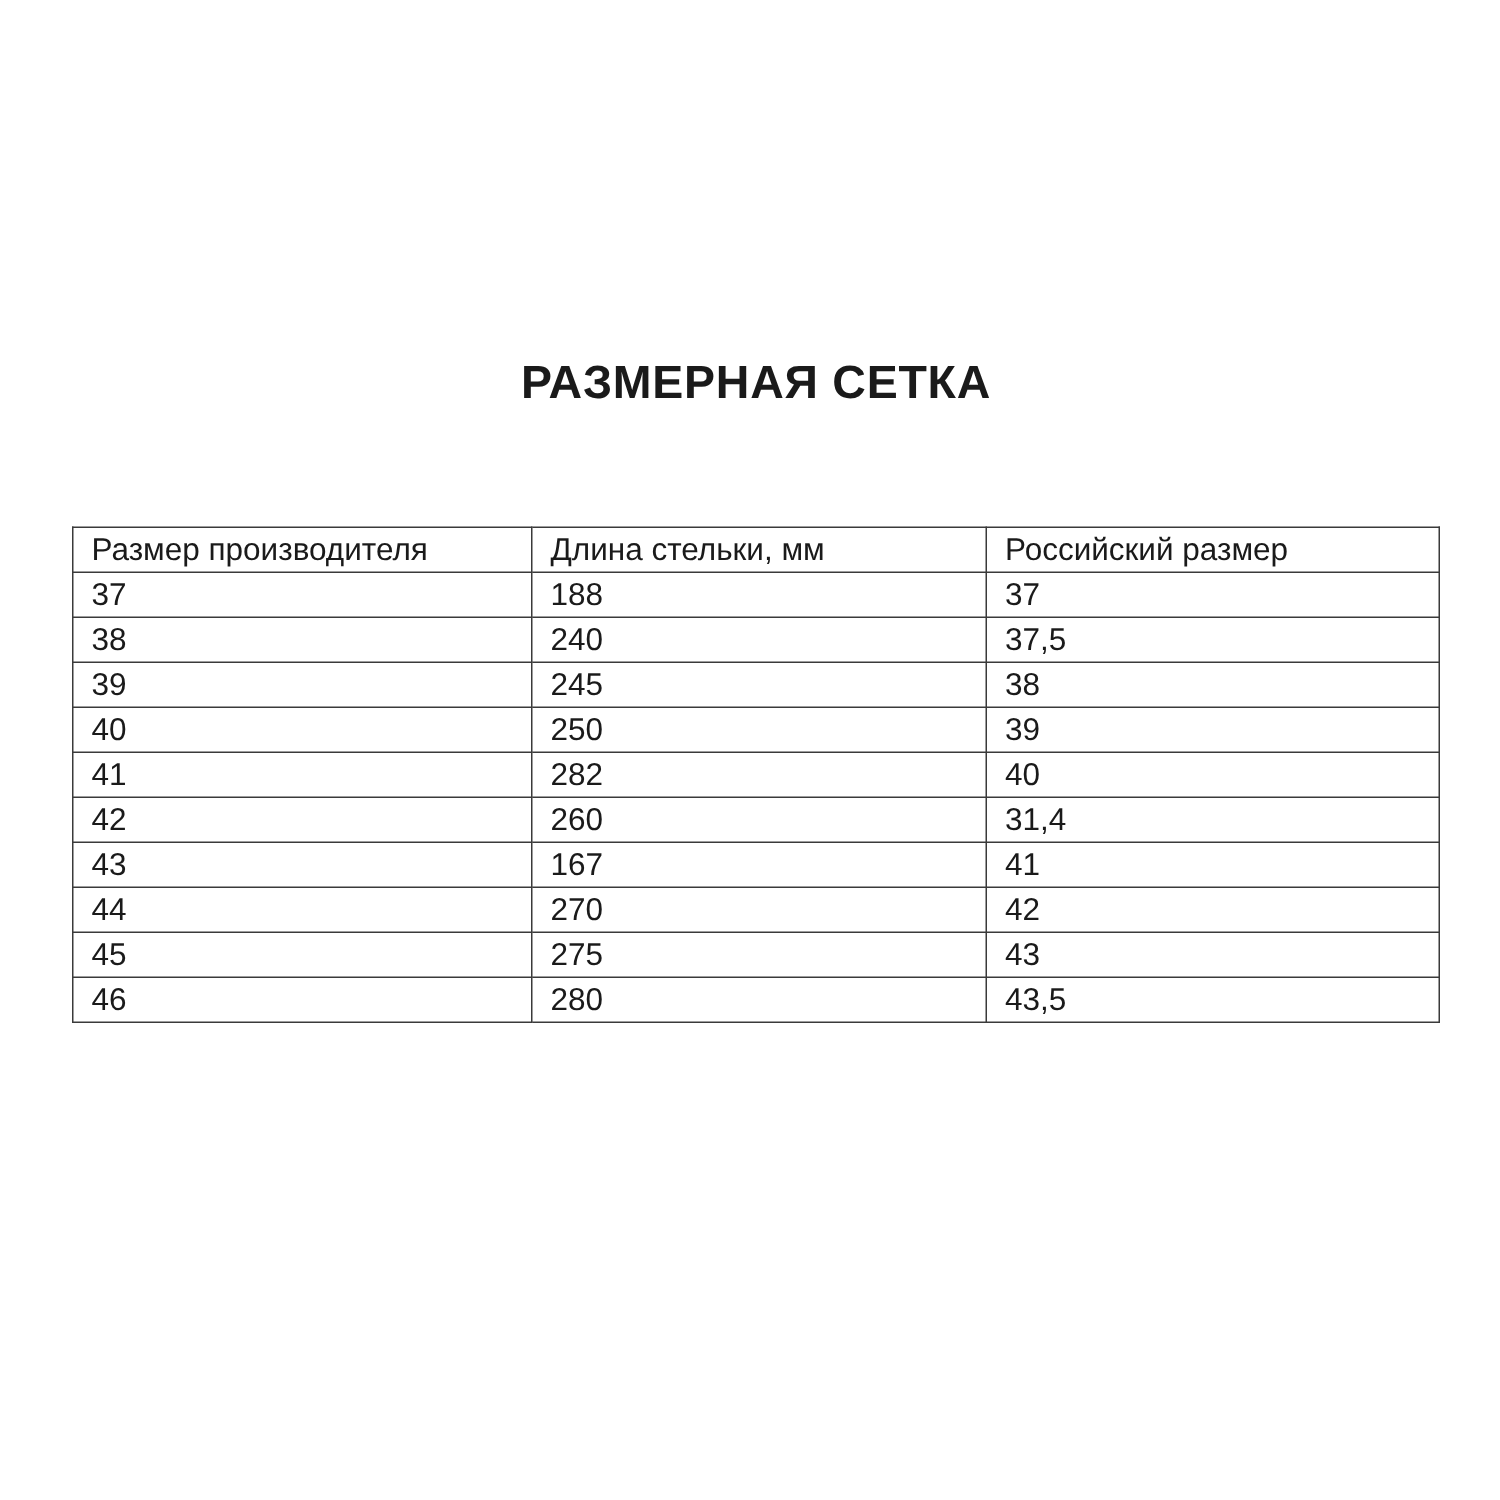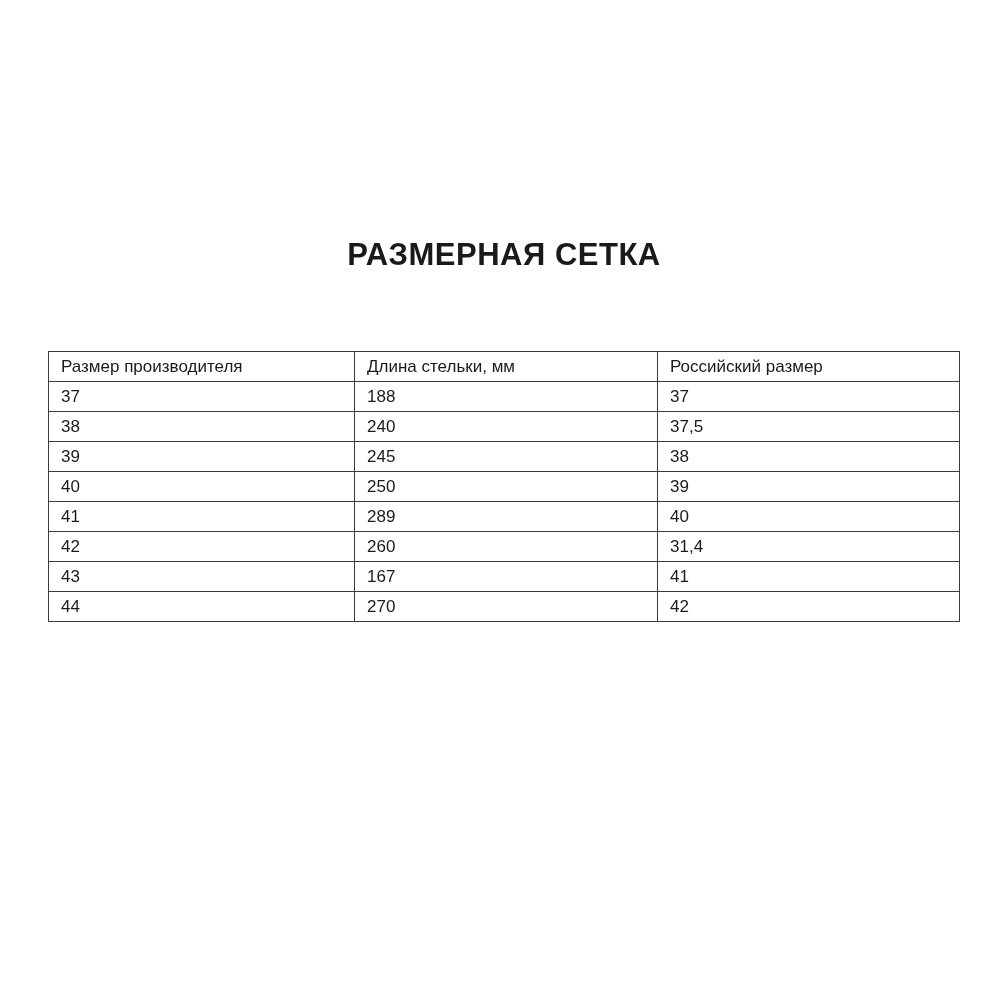--- a/index.html
+++ b/index.html
@@ -40,21 +40,21 @@
   .size-table col.c1 { width: 306px; }
   .size-table col.c2 { width: 303px; }
   .size-table col.c3 { width: 302px; }
   .size-table th,
   .size-table td {
     border: 1px solid var(--border);
     height: 30px;
     padding: 0 6px 0 12px;
     text-align: left;
     vertical-align: middle;
-    font-size: 17px;
+    font-size: 21px;
     font-weight: 400;
     color: var(--text);
     white-space: nowrap;
     overflow: hidden;
   }
 </style>
 </head>
 <body>
 
 <div class="canvas">
@@ -90,34 +90,44 @@
         <td>245</td>
         <td>38</td>
       </tr>
       <tr>
         <td>40</td>
         <td>250</td>
         <td>39</td>
       </tr>
       <tr>
         <td>41</td>
-        <td>289</td>
+        <td>282</td>
         <td>40</td>
       </tr>
       <tr>
         <td>42</td>
         <td>260</td>
         <td>31,4</td>
       </tr>
       <tr>
         <td>43</td>
         <td>167</td>
         <td>41</td>
       </tr>
       <tr>
         <td>44</td>
         <td>270</td>
         <td>42</td>
       </tr>
+      <tr>
+        <td>45</td>
+        <td>275</td>
+        <td>43</td>
+      </tr>
+      <tr>
+        <td>46</td>
+        <td>280</td>
+        <td>43,5</td>
+      </tr>
     </tbody>
   </table>
 
 </div>
 
 </body></html>

